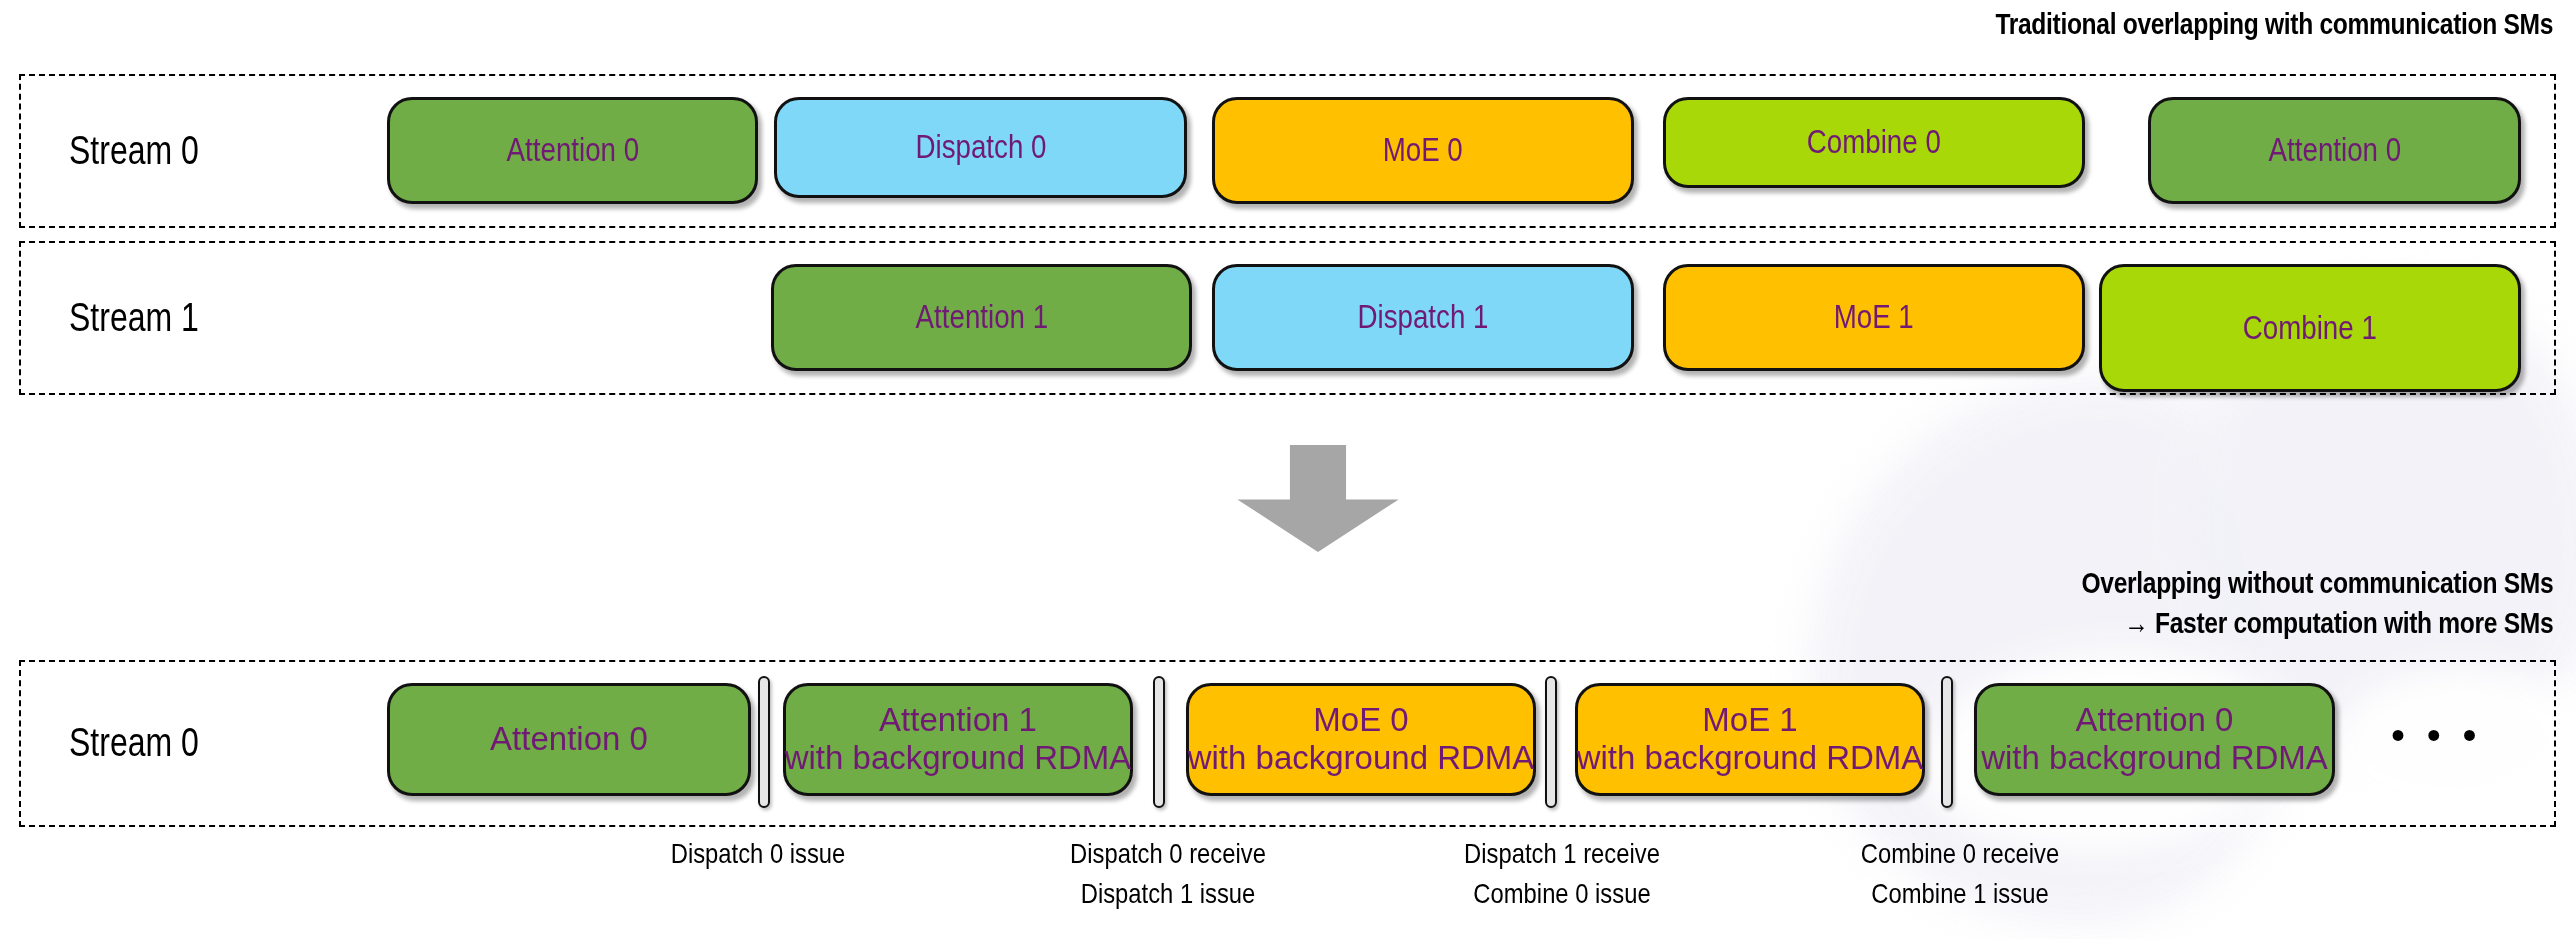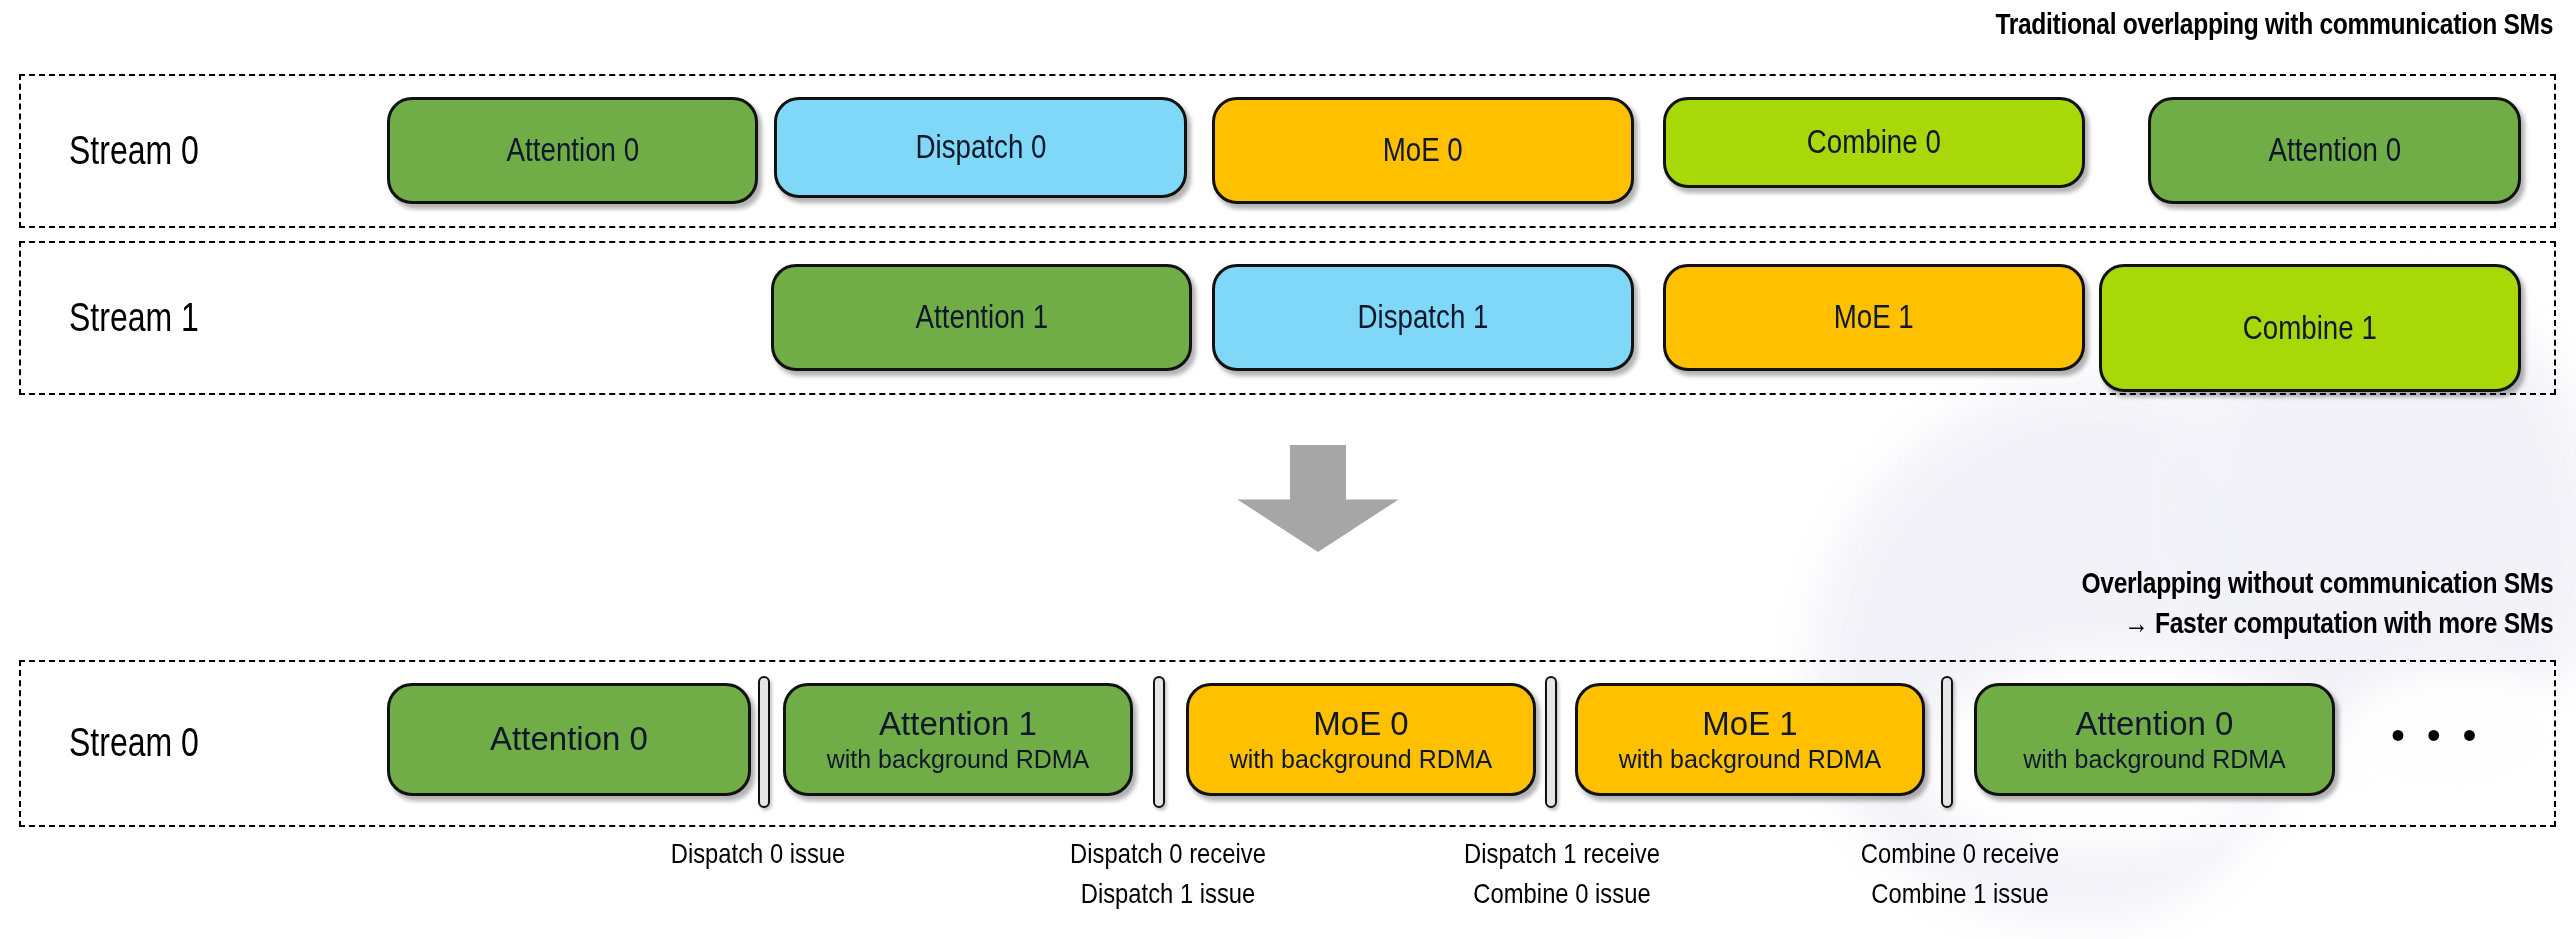--- a/index.html
+++ b/index.html
@@ -104,21 +104,21 @@
   .stage {
     position: absolute;
     box-sizing: border-box;
     border: 3.5px solid #111111;
     border-radius: 25px;
     display: flex;
     flex-direction: column;
     align-items: center;
     justify-content: center;
     box-shadow: 3.5px 4.4px 4.4px rgba(0, 0, 0, 0.30);
-    color: #0f172a;
+    color: #701a75;
     text-align: center;
     line-height: 1.12;
   }
   .stage .title {
     font-family: "Liberation Sans", sans-serif;
     white-space: nowrap;
   }
   .stage .sub {
     font-family: "Liberation Sans", sans-serif;
     white-space: nowrap;
@@ -127,21 +127,21 @@
   .stage.compact .title {
     font-size: 33px;
     transform: scaleX(0.84);
   }
   
   .stage.dual .title {
     font-size: 33px;
     margin-bottom: 1.8px;
   }
   .stage.dual .sub {
-    font-size: 25px;
+    font-size: 33px;
   }
   .stage.single .title {
     font-size: 33px;
   }
 
   
   .separator {
     position: absolute;
     box-sizing: border-box;
     width: 12.3px;

